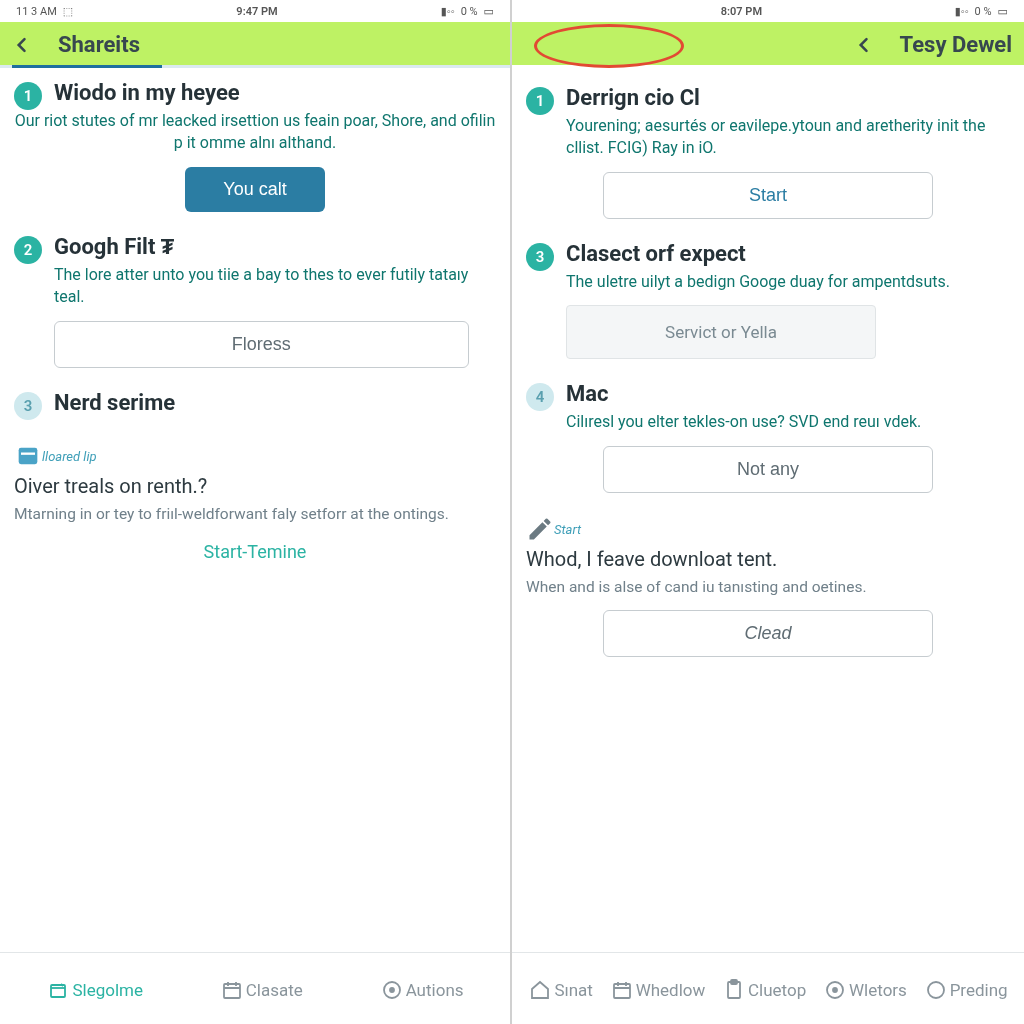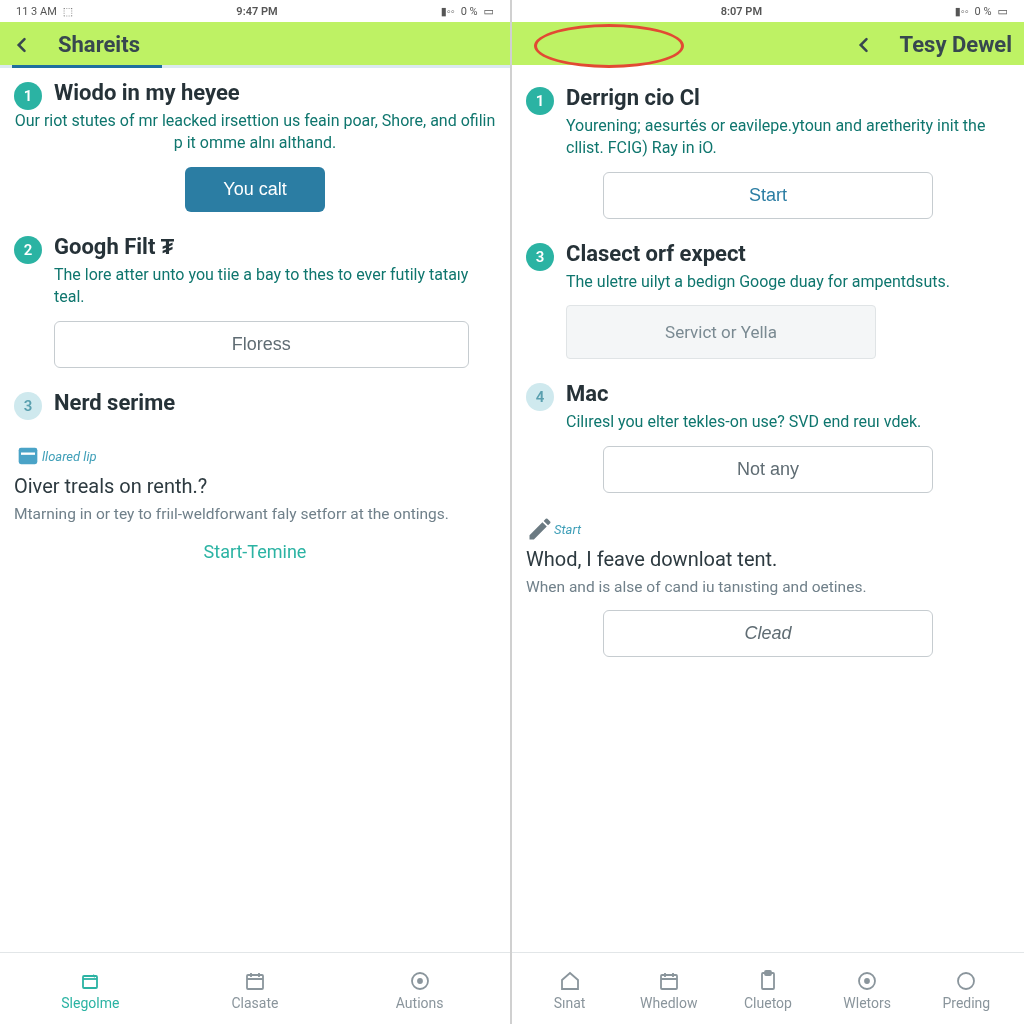--- a/index.html
+++ b/index.html
@@ -193,24 +193,24 @@
     height: 72px;
     border-top: 1px solid #e2e6e8;
     display: flex;
     justify-content: space-around;
     align-items: center;
     padding: 4px 8px 2px;
     background: #fff;
   }
   .nav-item {
     display: flex;
-    flex-direction: column;
+    flex-direction: row;
     align-items: center;
     gap: 2px;
-    font-size: 14px;
+    font-size: 17px;
     color: #8a959c;
     cursor: pointer;
     min-width: 60px;
   }
   .nav-item.active { color: #2bb3a3; }
   .nav-icon { width: 24px; height: 24px; }
   .nav-icon svg { width: 100%; height: 100%; }
 </style>
 </head>
 <body>

